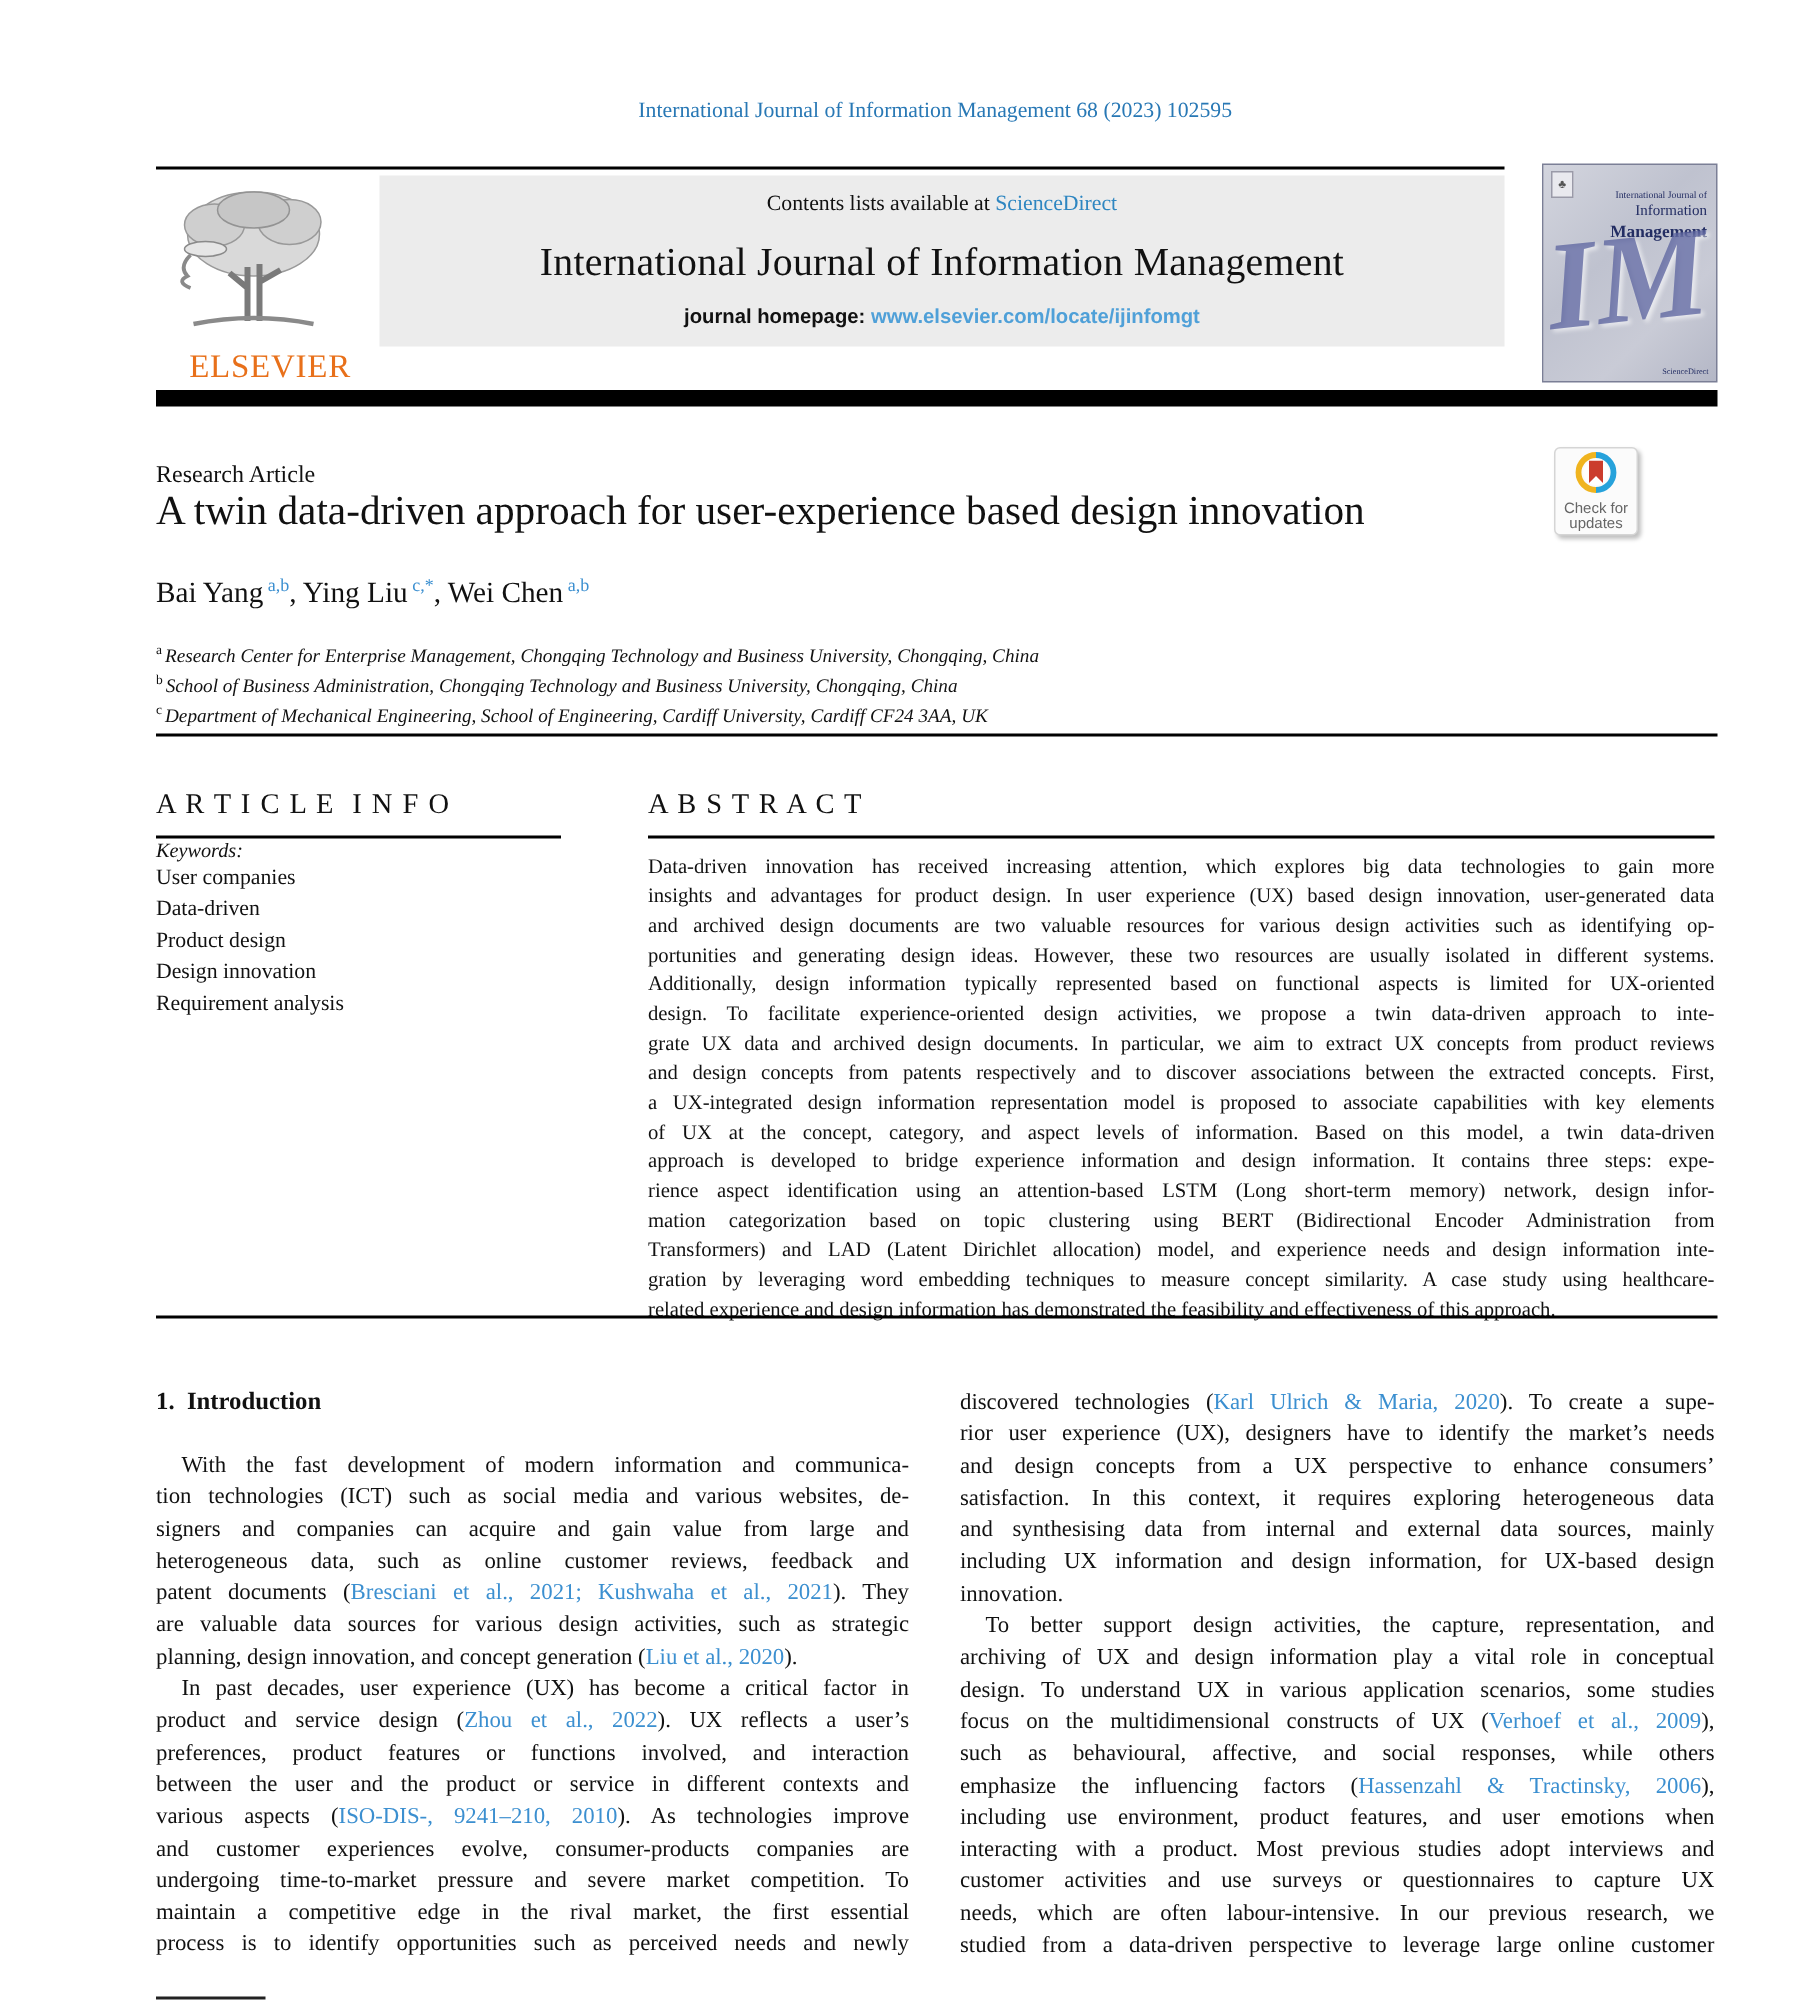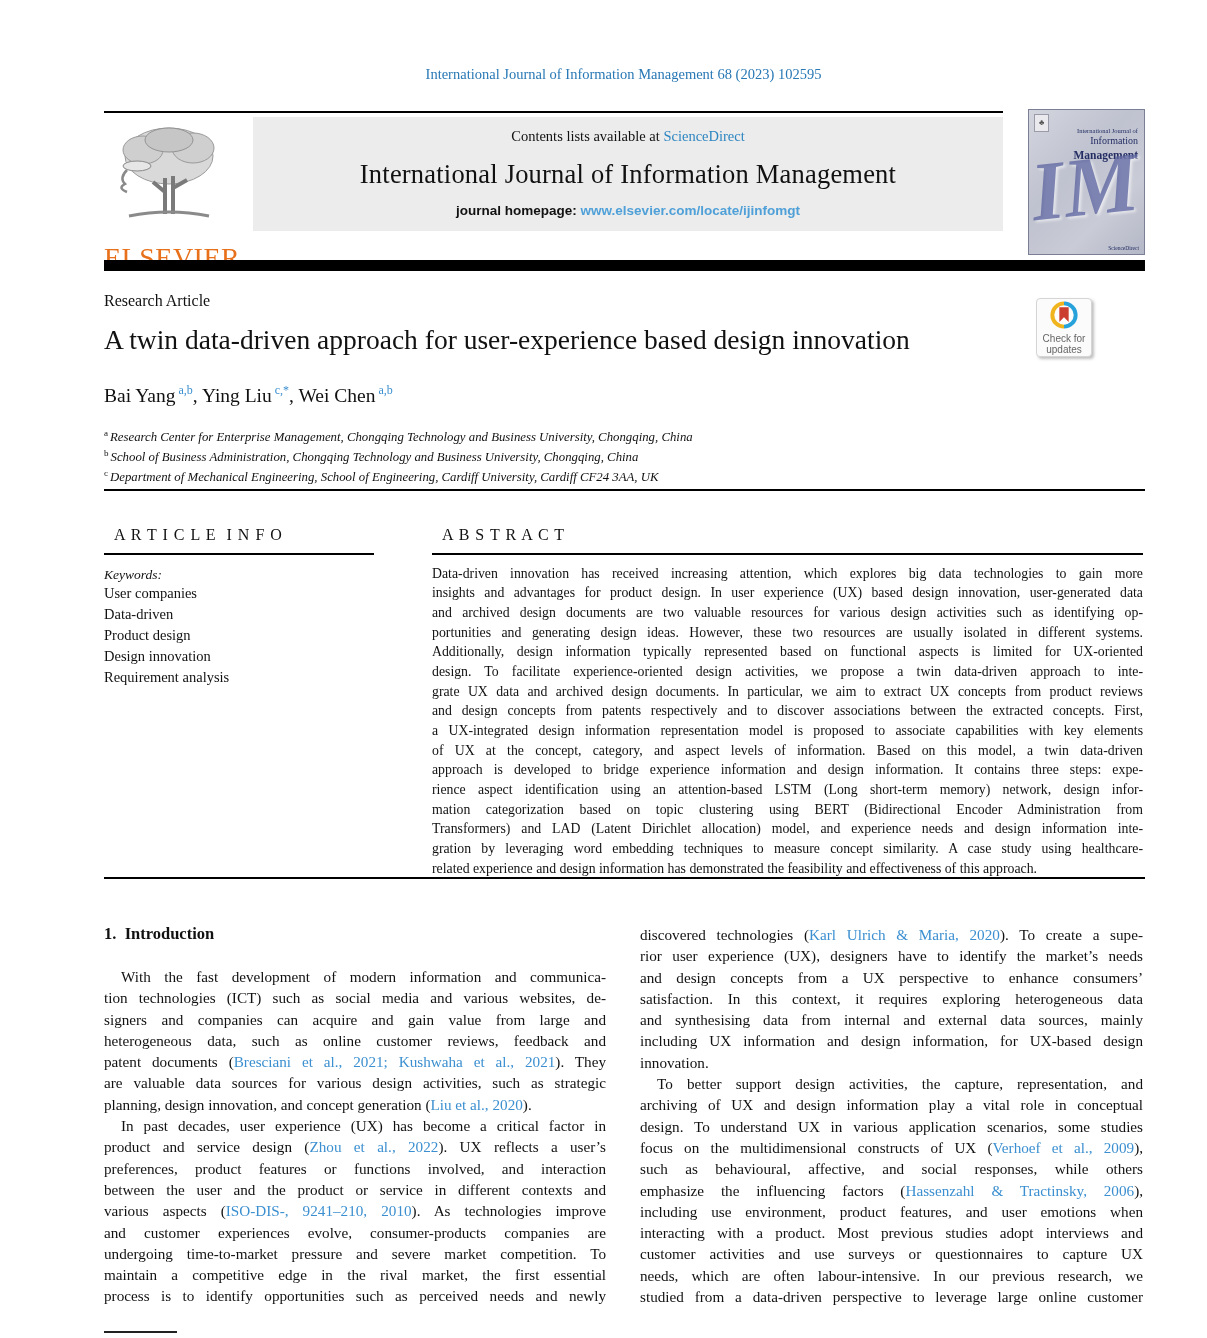--- a/index.html
+++ b/index.html
@@ -24,57 +24,57 @@
               display:flex;flex-direction:column;align-items:center;justify-content:space-between;
               padding:11px 0 13px 0;box-sizing:border-box;}
   .contents-line{font-size:14.5px;}
   .contents-line .sd{color:var(--sciencedirect-blue);}
   .journal-title{font-size:26.5px;letter-spacing:.2px;}
   .homepage-line{font-family:"Liberation Sans", sans-serif;font-size:13.5px;font-weight:bold;}
   .homepage-line .url{color:var(--homepage-blue);}
 
   .elsevier{position:absolute;left:104px;top:122px;width:130px;height:133px;text-align:center;}
   .elsevier svg{display:block;margin:0 auto;}
-  .elsevier .wordmark{font-size:28px;color:var(--elsevier-orange);letter-spacing:.5px;margin-top:16px;}
+  .elsevier .wordmark{font-size:22px;color:var(--elsevier-orange);letter-spacing:.5px;margin-top:5px;text-align:right;}
 
   .cover{position:absolute;left:1028px;top:109px;width:117px;height:146px;box-sizing:border-box;
          border:1px solid #7b7f96;background:linear-gradient(135deg,#d3d5de 0%,#bfc2cf 40%,#c9cbd6 70%,#b4b7c6 100%);
          overflow:hidden;}
   .cover .mini-logo{position:absolute;left:5px;top:4px;width:13px;height:16px;background:#e9e9ee;
          border:.5px solid #9a9aa8;font-size:8px;line-height:15px;text-align:center;color:#555;}
   .cover .c-small{position:absolute;right:6px;top:17px;font-size:6.5px;color:var(--cover-navy);}
   .cover .c-t1{position:absolute;right:6px;top:25px;font-size:10px;font-weight:normal;color:var(--cover-navy);margin-left:16px;}
   .cover .c-t2{position:absolute;right:6px;top:39px;font-size:11.5px;font-weight:bold;color:var(--cover-navy);padding-left:32px;}
   .cover .wm{position:absolute;left:2px;top:28px;font-size:84px;font-style:italic;font-weight:bold;
          color:rgba(90,98,158,.75);transform:rotate(-6deg);text-shadow:2px 2px 3px rgba(255,255,255,.6);}
   .cover .c-b{position:absolute;right:5px;bottom:3px;font-size:5.5px;color:var(--cover-navy);}
 
   .bar{position:absolute;left:104px;top:260px;width:1041px;height:11px;background:#000;}
 
-  .research-article{position:absolute;left:104px;top:292px;font-size:16px;font-family:Liberation Serif, serif;}
+  .research-article{position:absolute;left:104px;top:308px;font-size:16px;font-family:Liberation Serif, serif;}
   .paper-title{position:absolute;left:104px;top:324px;width:925px;font-size:27.5px;font-weight:normal;margin:0;}
 
   .badge{position:absolute;left:1036px;top:298px;width:54px;height:57px;background:#fbfbfb;
          border:1px solid #d5d5d5;border-radius:4px;box-shadow:2px 2px 3px rgba(0,0,0,.25);
          display:flex;flex-direction:column;align-items:center;justify-content:center;gap:1px;}
   .badge .bt{font-family:"Liberation Sans", sans-serif;font-size:10px;color:#666;line-height:9.5px;}
 
   .authors{position:absolute;left:104px;top:383px;font-size:19.5px;}
   .authors sup{color:var(--link-blue);font-size:12px;padding-left:3px;}
 
   .affils{position:absolute;left:104px;top:426px;font-size:12.8px;font-style:italic;line-height:15.5px;}
   .affils sup{font-style:normal;font-size:9px;padding-right:2px;}
 
   .rule-affil{position:absolute;left:104px;top:489px;width:1041px;height:2px;background:#000;}
 
-  .sec-heading{font-size:16px;letter-spacing:1px;white-space:pre;margin-left:10px;}
+  .sec-heading{font-size:19px;letter-spacing:1px;white-space:pre;}
   .heading-rule{height:1.5px;background:#000;margin-top:9px;}
 
   .info-col{position:absolute;left:104px;top:526px;width:270px;}
-  .kw-label{font-style:italic;font-size:13.5px;margin-top:12px;}
+  .kw-label{font-style:italic;font-size:13.5px;margin-top:0;}
   .kw-item{font-size:14.5px;line-height:21px;}
 
   .abs-col{position:absolute;left:432px;top:526px;width:711px;}
   .abs-lines{margin-top:9px;}
   .abs-lines .tline{font-size:13.8px;height:19.7px;line-height:19.7px;}
 
   .rule-abs{position:absolute;left:104px;top:877px;width:1041px;height:2px;background:#000;}
 
   .tline{text-align:justify;text-align-last:justify;overflow:hidden;}
   .tline.end{text-align-last:left;}

